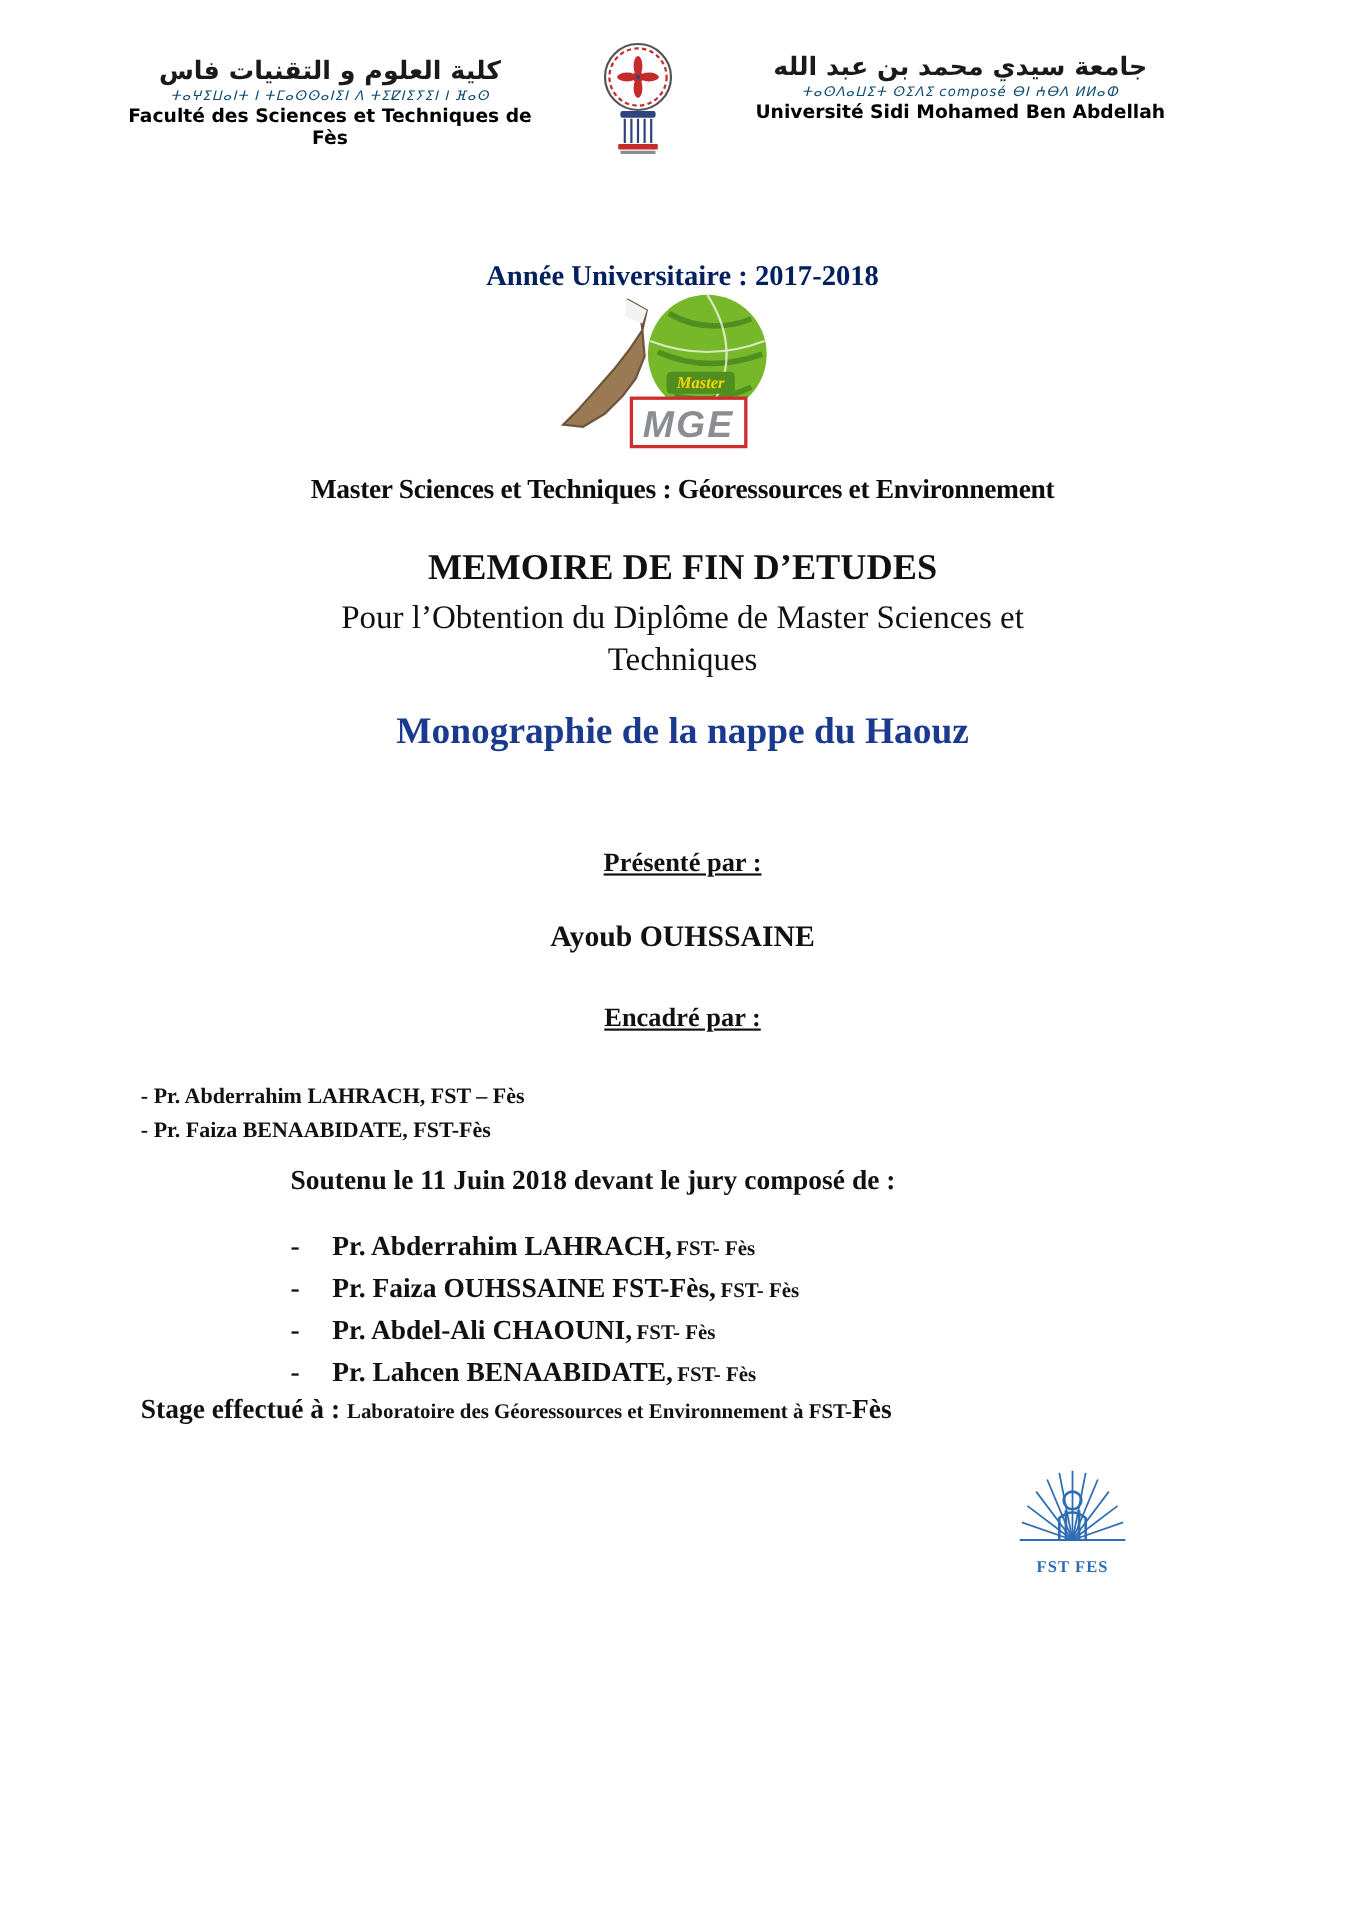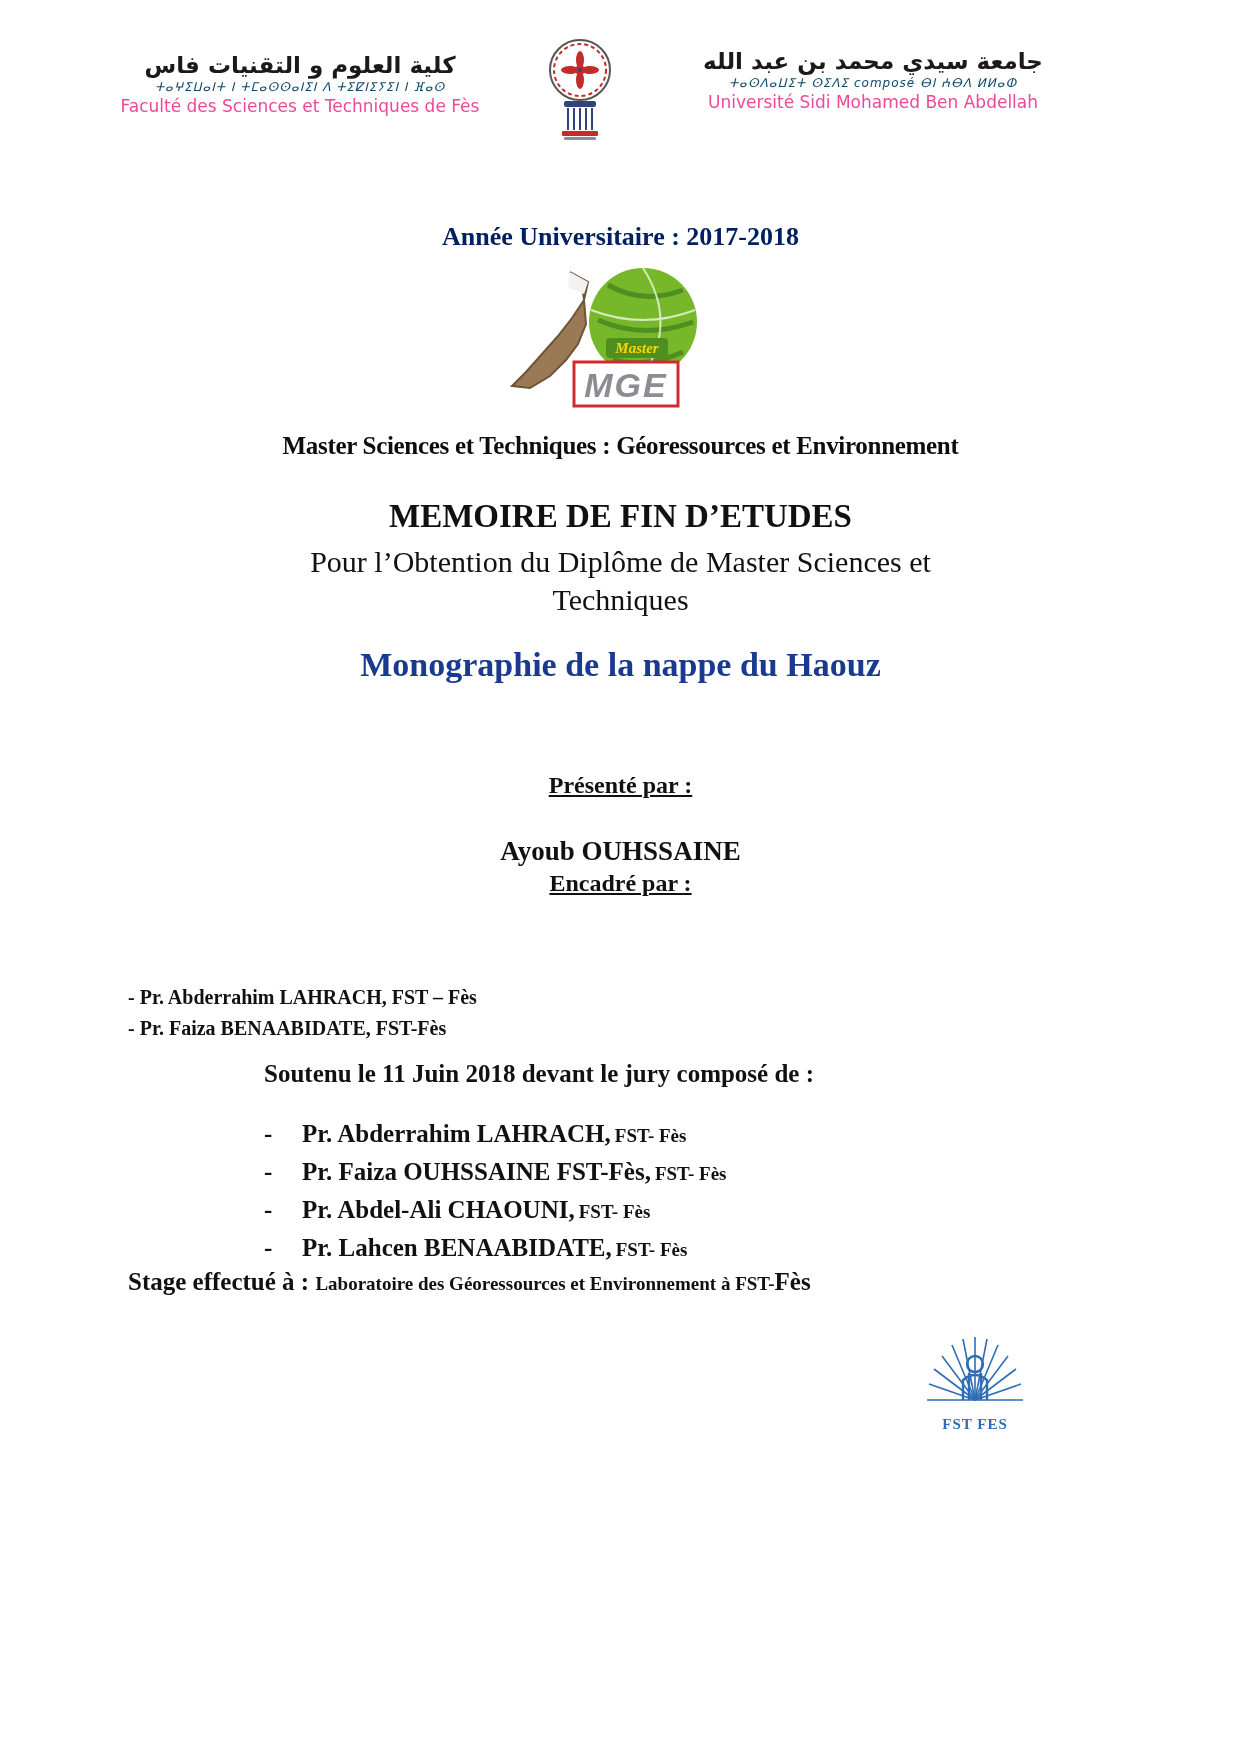--- a/index.html
+++ b/index.html
@@ -13,35 +13,35 @@
     color: #111111;
     overflow: hidden;
   }
   .abs { position: absolute; }
   .centered { left: 0; right: 0; text-align: center; }
 
   
   .header-block { font-family: "DejaVu Sans", "Liberation Sans", sans-serif; text-align: center; }
   .header-arabic  { font-size: 23px; font-weight: bold; color: #1a1a1a; line-height: 1.15; }
   .header-tifinagh{ font-size: 12px; color: #0c4a6e; letter-spacing: 1px; margin-top: 2px; font-style: italic; }
-  .header-latin   { font-size: 17px; font-weight: normal; color: #ec4899; margin-top: 2px; }
+  .header-latin   { font-size: 17px; font-weight: bold; color: #000000; margin-top: 2px; }
   .hdr-left  { top: 52px; left: 110px; width: 380px; }
   .hdr-right { top: 48px; left: 648px; width: 450px; }
   .emblem { top: 38px; left: 534px; }
 
   
-  .year-line    { top: 222px; font-size: 26px; font-weight: bold; color: #002060; }
+  .year-line    { top: 236px; font-size: 26px; font-weight: bold; color: #002060; }
   .mge-logo     { top: 260px; left: 478px; }
   .master-line  { top: 432px; font-size: 25px; font-weight: bold; color: #0d0d0d; letter-spacing: -0.3px; }
   .memoire-line { top: 498px; font-size: 33px; font-weight: bold; }
   .purpose-line { top: 543px; font-size: 30px; line-height: 1.25; }
   .thesis-title { top: 646px; font-size: 34px; font-weight: bold; color: #1a3a8f; }
   .presented-by { top: 772px; font-size: 24px; font-weight: bold; text-decoration: underline; }
   .author-line  { top: 836px; font-size: 27px; font-weight: bold; }
-  .encadre-by   { top: 870px; font-size: 24px; font-weight: bold; text-decoration: underline; }
+  .encadre-by   { top: 913px; font-size: 24px; font-weight: bold; text-decoration: underline; }
 
   .supervisors  { top: 982px; left: 128px; text-align: left; font-size: 20px; font-weight: bold; line-height: 1.55; }
 
   .defense-line { top: 1060px; left: 264px; text-align: center; font-size: 25px; font-weight: bold; }
 
   .jury-list { top: 1120px; left: 264px; text-align: left; }
   .jury-row  { margin-bottom: 10px; white-space: nowrap; }
   .jury-dash { display: inline-block; width: 38px; font-size: 25px; font-weight: bold; }
   .jury-name { font-size: 25px; font-weight: bold; }
   .jury-affil{ font-size: 19px; font-weight: bold; }

